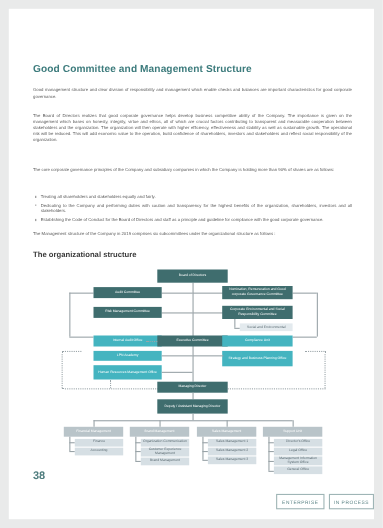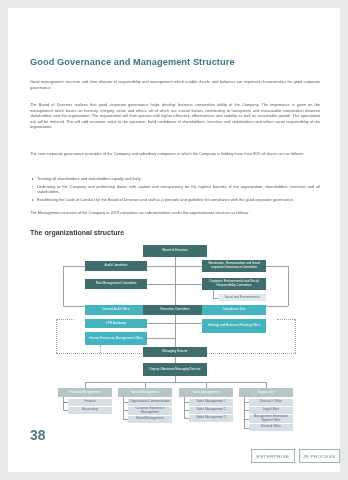--- a/index.html
+++ b/index.html
@@ -65,38 +65,38 @@
   .lightbox{background:#e3eaee;color:#5b6b72;}
 
   .ln{position:absolute;background:#9aa4a8;}
   .lnh{height:.6px;}
   .lnv{width:.6px;}
   .lnd{position:absolute;border-style:dotted;border-color:#9aa4a8;border-width:0;}
 
   
   .pageno{
     position:absolute;left:22px;top:419px;
-    font-size:14px;font-weight:bold;color:#4f7d7e;
+    font-size:10px;font-weight:bold;color:#4f7d7e;
   }
   .tag{
     position:absolute;top:441px;box-sizing:border-box;
     border:.8px solid #9fb5b6;color:#5d8587;
     font-size:4.4px;letter-spacing:.5px;
     padding:3.6px 0;text-align:center;background:#fff;
   }
   #tag-enterprise{left:243px;width:44px;}
   #tag-inprocess{left:291px;width:41px;}
 </style>
 </head>
 <body>
 
 <div class="page">
  <div class="inner">
 
-  <h1 class="section-title">Good Governance and Management Structure</h1>
+  <h1 class="section-title">Good Committee and Management Structure</h1>
 
   <p class="body" id="p1">Good management structure and clear division of responsibility and management which enable checks and balances are important characteristics for good corporate governance.</p>
   <p class="body" id="p2">The Board of Directors realizes that good corporate governance helps develop business competitive ability of the Company. The importance is given on the management which bases on honesty, integrity, virtue and ethics, all of which are crucial factors contributing to transparent and measurable cooperation between stakeholders and the organization. The organization will then operate with higher efficiency, effectiveness and stability as well as sustainable growth. The operational risk will be reduced. This will add economic value to the operation, build confidence of shareholders, investors and stakeholders and reflect social responsibility of the organization.</p>
   <p class="body" id="p3">The core corporate governance principles of the Company and subsidiary companies in which the Company is holding more than 90% of shares are as follows:</p>
 
   <ul class="bullets">
     <li>Treating all shareholders and stakeholders equally and fairly.</li>
     <li>Dedicating to the Company and performing duties with caution and transparency for the highest benefits of the organization, shareholders, investors and all stakeholders.</li>
     <li>Establishing the Code of Conduct for the Board of Directors and staff as a principle and guideline for compliance with the good corporate governance.</li>
   </ul>

